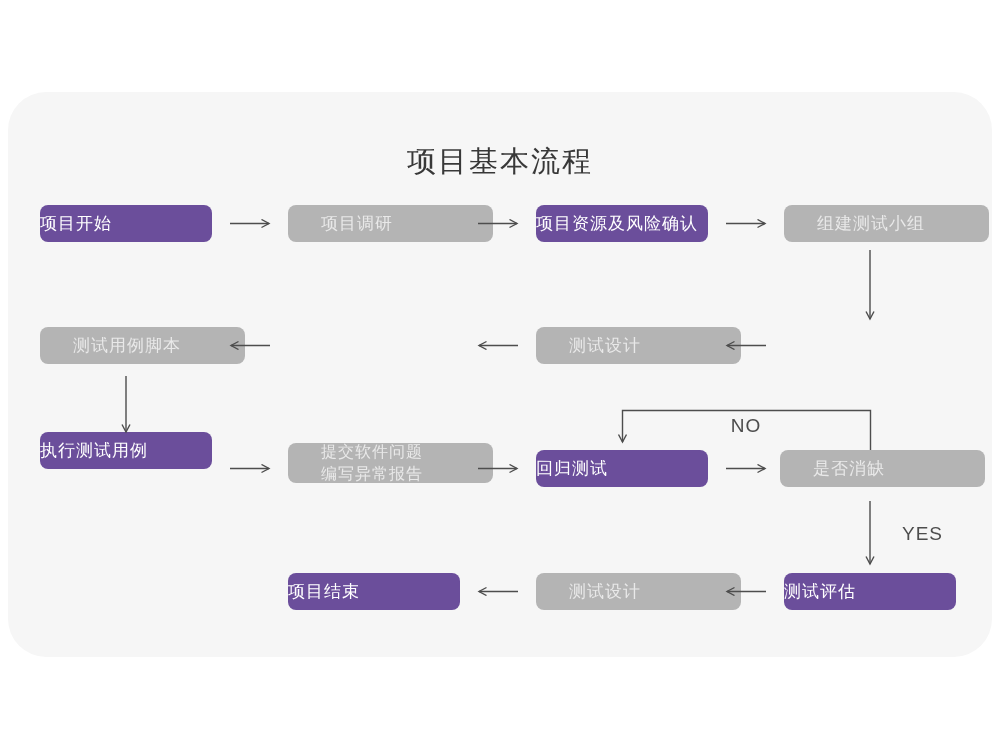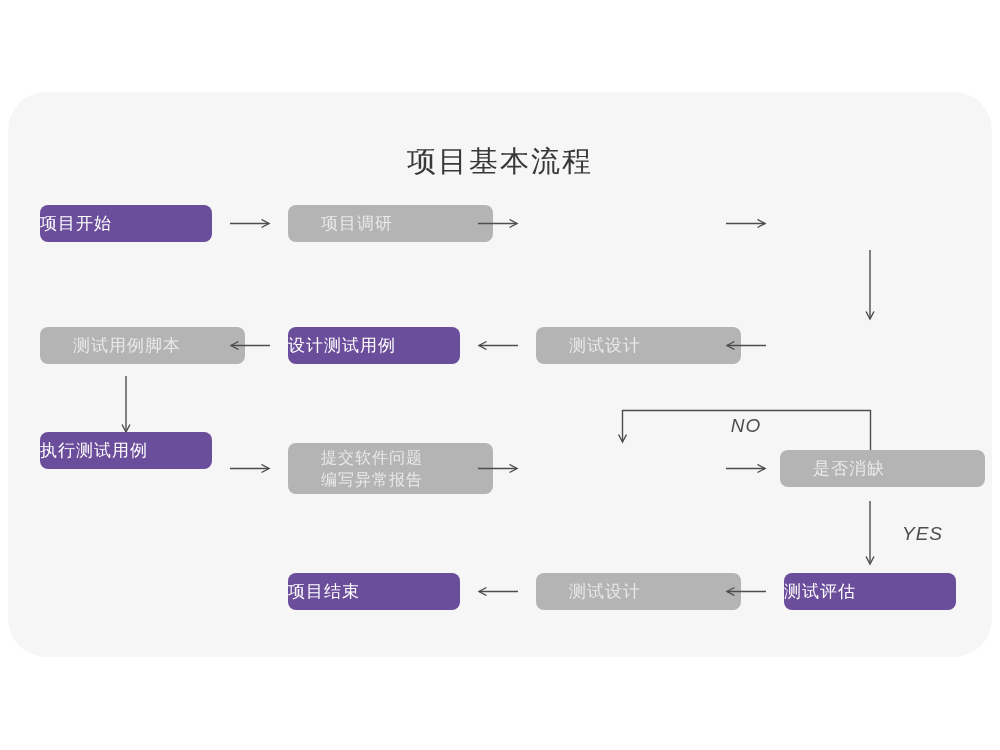--- a/index.html
+++ b/index.html
@@ -42,64 +42,69 @@
     display: flex;
     align-items: center;
     justify-content: flex-start;
     font-size: 17px;
     letter-spacing: 1px;
     text-align: center;
   }
   .node span { white-space: pre-line; line-height: 22px; }
   .node.purple { background: var(--purple, #6B4E9B); color: var(--purple_text, #fff); }
   .node.gray   { background: var(--gray, #B4B4B4);   color: var(--gray_text, #E8E8E8); padding-left: 33px; }
-  .node.tall   { height: 51px; font-size: 16px; }
+  .node.tall   { height: 40px; font-size: 16px; }
   .edge-label {
     position: absolute;
     font-size: 19px;
     letter-spacing: 1px;
     color: var(--arrow, #4D4D4D);
-    font-style: italic;
   }
   .edge-label.no { left: 701px; top: 415px; width: 90px; text-align: center; }
   .edge-label.yes { left: 878px; top: 523px; margin-left: 24px; }
   svg.arrows { position: absolute; left: 0; top: 0; pointer-events: none; }
 </style>
 </head>
 <body>
 
 <div class="canvas">
 
   <div class="card"></div>
 
   <div class="page-title">项目基本流程</div>
 
   <div class="node purple" style="left:40px;  top:205px">
       <span>项目开始</span>
     </div>
   <div class="node gray" style="left:288px; top:205px">
       <span>项目调研</span>
     </div>
+  <div class="node purple" style="left:536px; top:205px">
+      <span>项目资源及风险确认</span>
+    </div>
+  <div class="node gray" style="left:784px; top:205px">
+      <span>组建测试小组</span>
+    </div>
 
   <div class="node gray" style="left:40px;  top:327px">
       <span>测试用例脚本</span>
-    </div>
-  <div class="node purple" style="left:288px; top:327px">
-      <span>设计测试用例</span>
     </div>
   <div class="node gray" style="left:536px; top:327px">
       <span>测试设计</span>
     </div>
 
   <div class="node purple" style="left:40px;  top:432px">
       <span>执行测试用例</span>
     </div>
   <div class="node gray tall" style="left:288px; top:443px">
       <span>提交软件问题
 编写异常报告</span>
+    </div>
+  <div class="node purple" style="left:536px; top:450px">
+      <span>回归测试</span>
     </div>
   <div class="node gray" style="left:780px; top:450px">
       <span>是否消缺</span>
     </div>
 
   <div class="node purple" style="left:288px; top:573px">
       <span>项目结束</span>
     </div>
   <div class="node gray" style="left:536px; top:573px">
       <span>测试设计</span>

